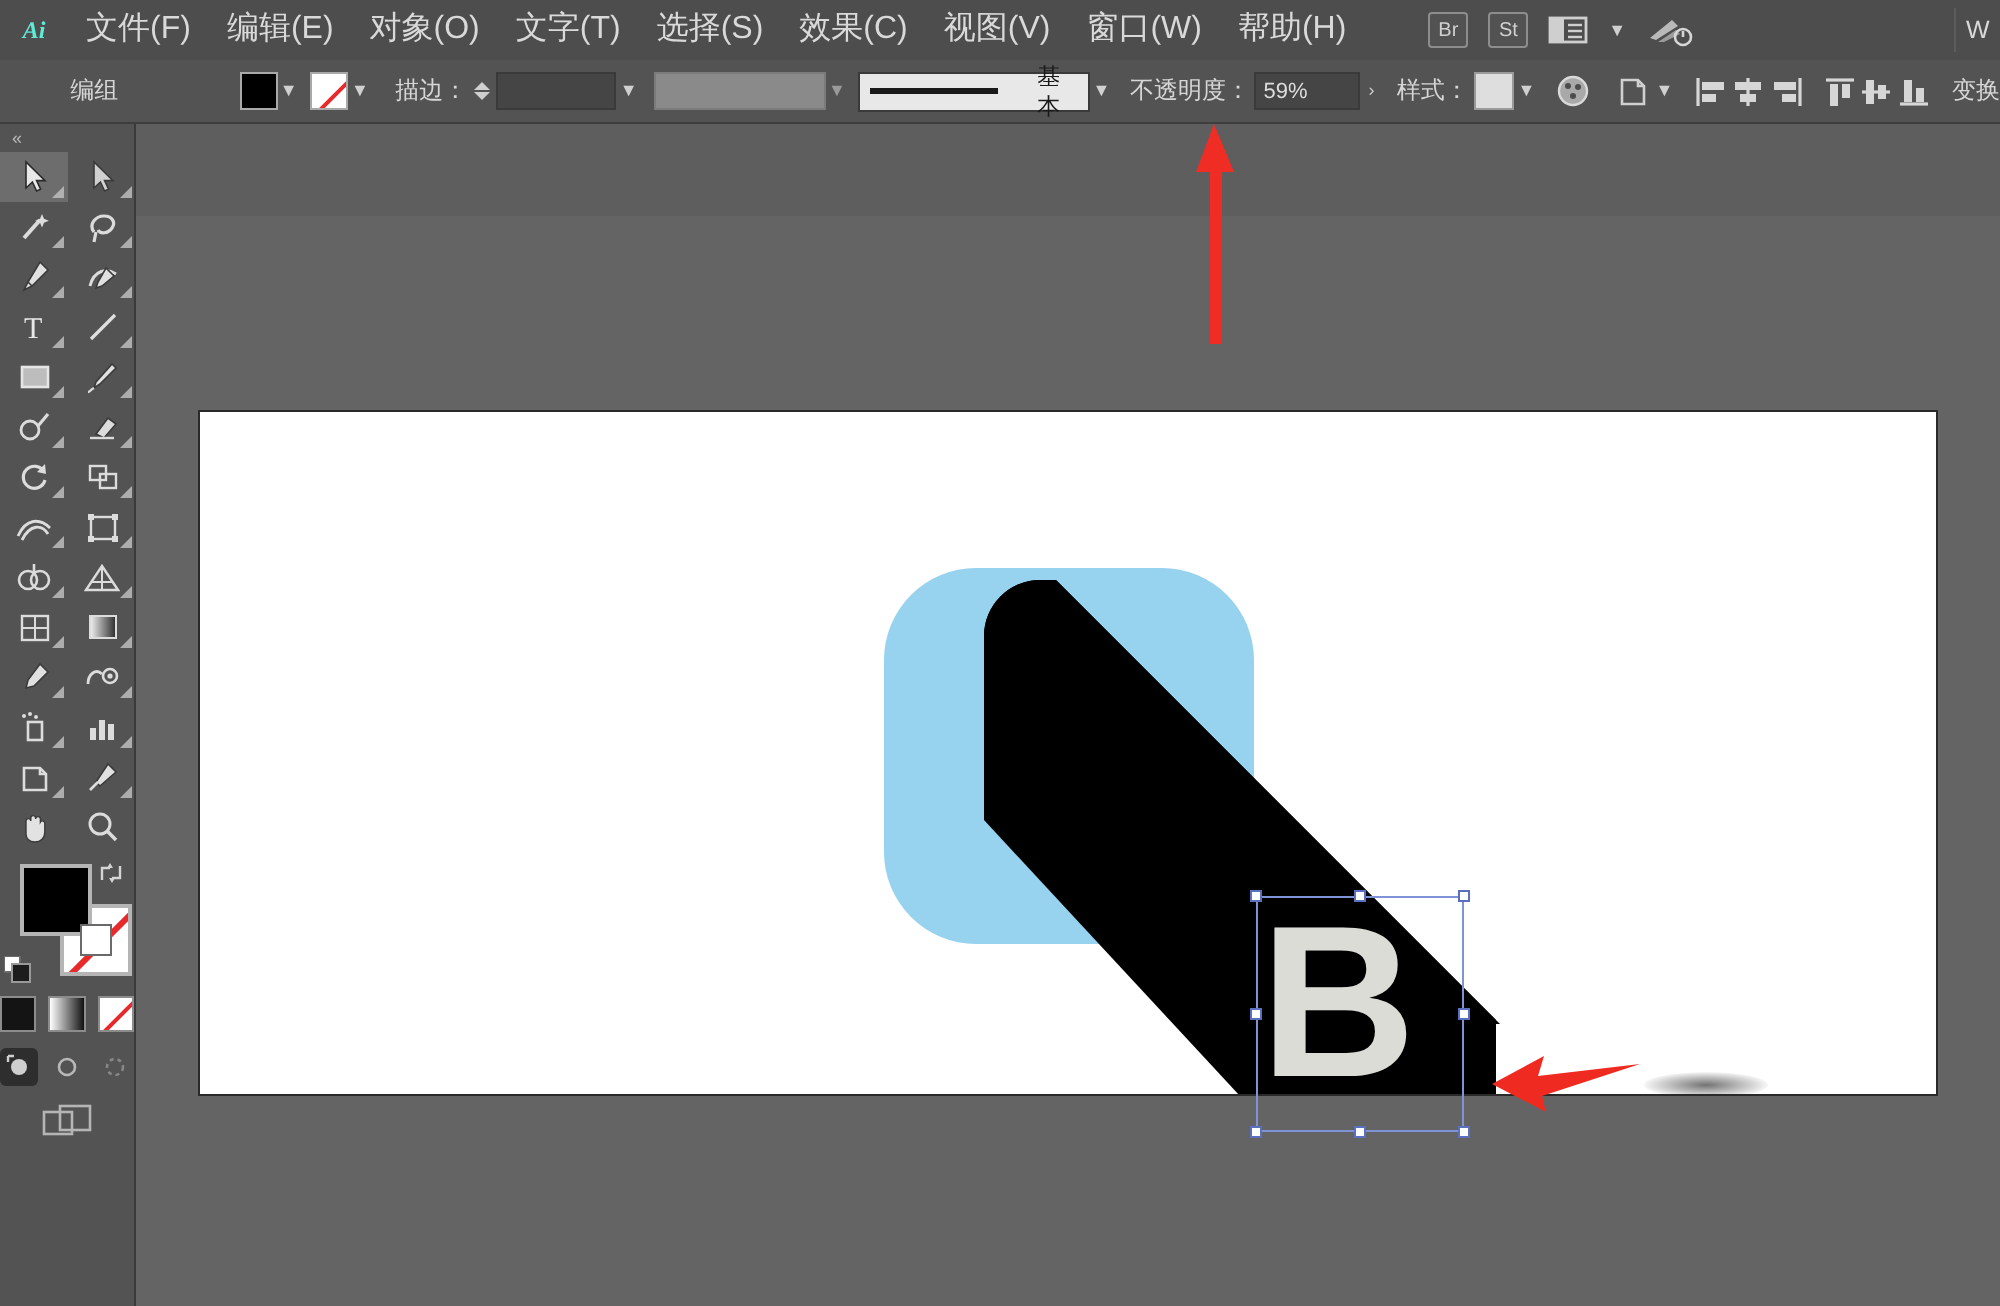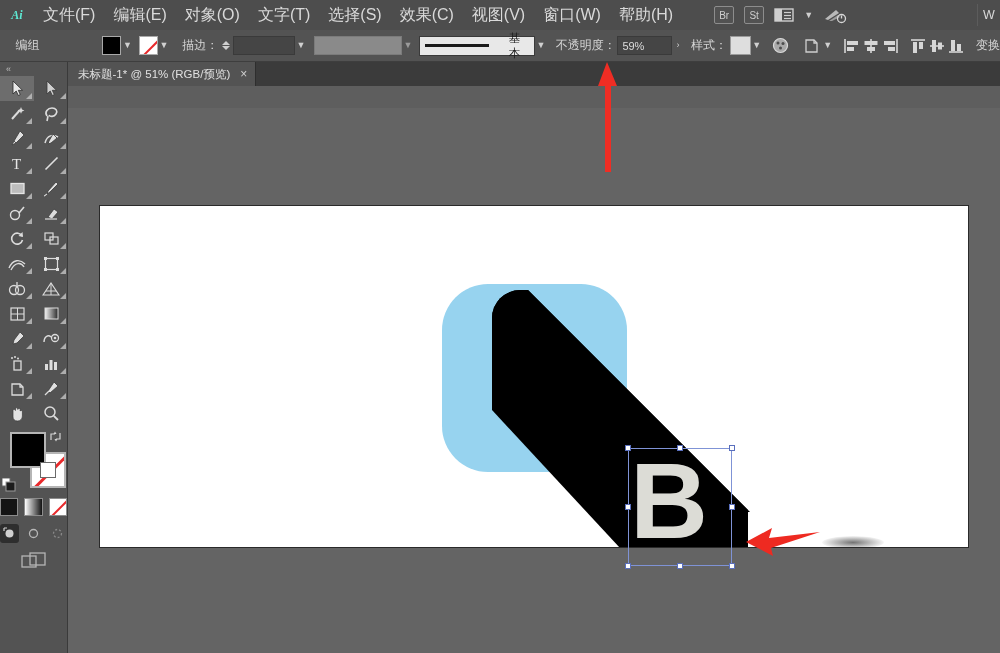--- a/index.html
+++ b/index.html
@@ -45,21 +45,21 @@
     color: #d9d9d9; font-size: 12.5px; line-height: 30px; padding-left: 5px;
     overflow: hidden;
   }
   .edge-sep { position:absolute; right: 22px; top: 4px; width:1px; height:22px; background:#5c5c5c;}
 
   
   .controlbar {
     position: absolute; left: 0; top: 30px; width: 1000px; height: 32px;
     background: #535353;
     border-bottom: 1px solid #3e3e3e;
-    display: flex; align-items: center;
+    display: flex; align-items: center; padding-left: 20px;
   }
   .cb-label { color: #d6d6d6; font-size: 12px; white-space: nowrap; }
   .swatch-box {
     width: 22px; height: 19px; border: 1px solid #a9a9a9;
     background: #000;
   }
   .swatch-none {
     width: 22px; height: 19px; border: 1px solid #a9a9a9; background: #fff;
     position: relative; overflow: hidden;
   }
@@ -367,26 +367,20 @@
         <line x1="2" y1="14" x2="16" y2="14" stroke="#d6d6d6" stroke-width="1.6"></line>
         <rect x="4" y="2" width="4" height="11" fill="#d6d6d6"></rect>
         <rect x="10" y="6" width="4" height="7" fill="#d6d6d6"></rect>
       </svg>
     </div>
 
     <div style="width:12px"></div>
     <div class="cb-label">变换</div>
   </div>
 
-  <div class="tabbar">
-    <div class="doctab">
-      <span>未标题-1* @ 51% (RGB/预览)</span>
-      <span class="tab-close">×</span>
-    </div>
-  </div>
 
 
   <div class="toolbar">
     <div class="tb-collapse">«</div>
 
     <div class="tb-grid">
 
       <div class="tool active">
         <svg width="15" height="17" viewBox="0 0 15 17">
             <path d="M3 1 L3 14 L6.2 11 L8.3 15.5 L10.3 14.6 L8.3 10.3 L12.5 10.3 Z" fill="#e8e8e8" stroke="#2a2a2a" stroke-width=".8"></path>

